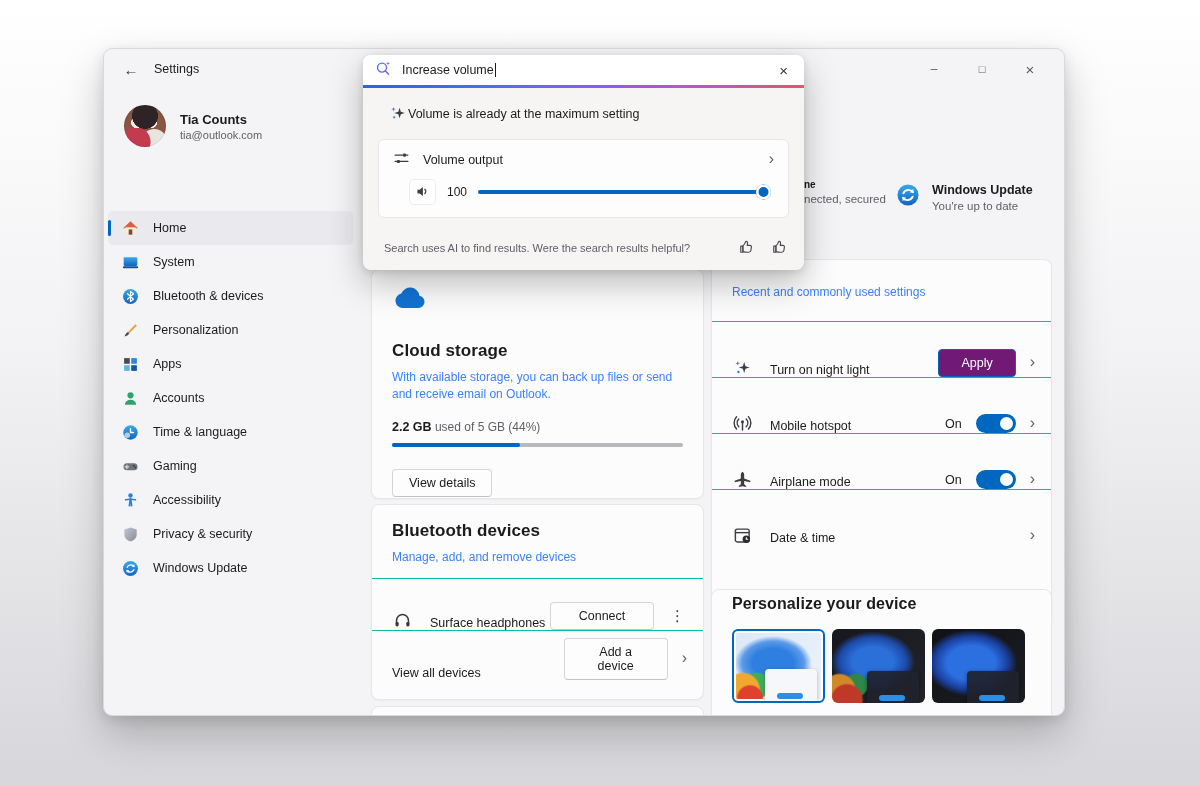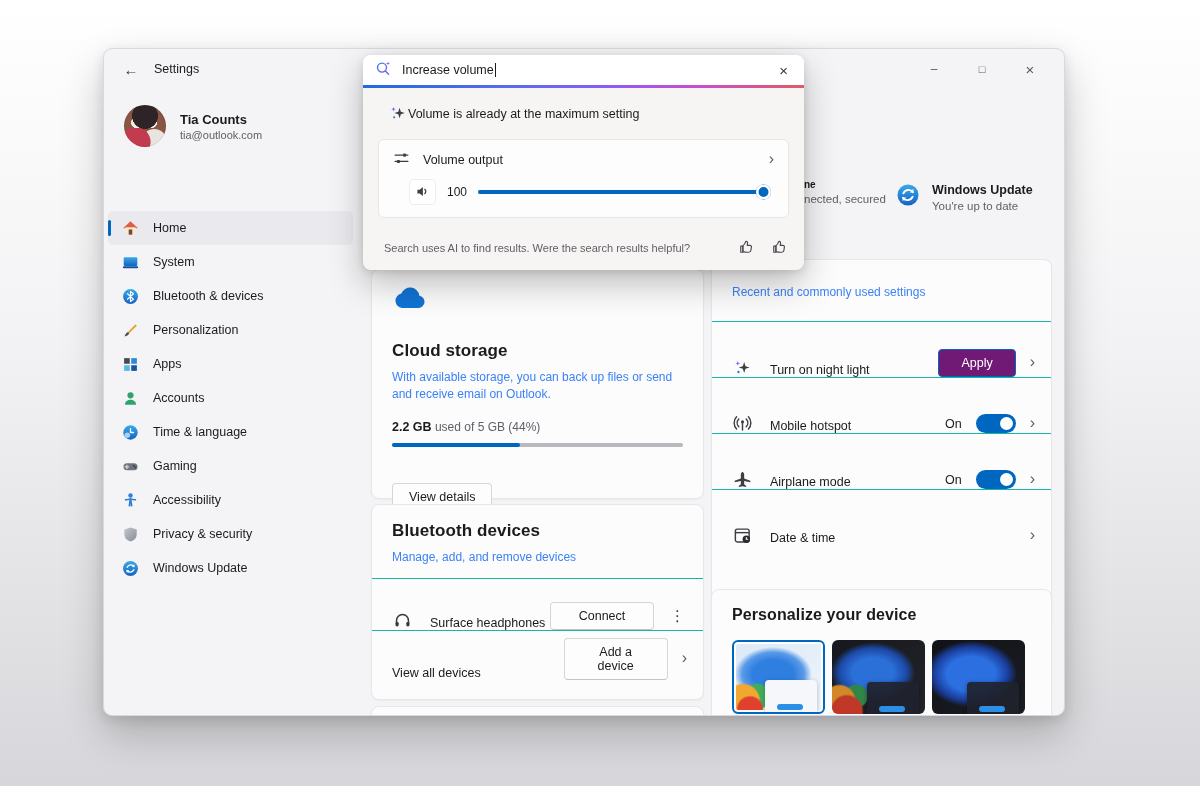--- a/index.html
+++ b/index.html
@@ -64,35 +64,35 @@
   .hdr-update .t1 { font-weight:bold; font-size:12.5px; }
   .hdr-update .t2 { color:#5f5f66; font-size:11.5px; margin-top:3px; }
 
   
   .card { background:#fcfcfd; border:1px solid #e7e7ea; border-radius:8px;
     box-shadow:0 1px 2px rgba(0,0,0,.04); }
   .card-cloud  { left:267px; top:220px; width:333px; height:230px; padding:16px 20px; }
   .card-bt     { left:267px; top:455px; width:333px; height:196px; }
   .card-strip  { left:267px; top:657px; width:333px; height:20px; }
   .card-reco   { left:607px; top:210px; width:341px; height:369px; }
-  .card-pers   { left:607px; top:540px; width:341px; height:140px; padding:16px 20px; overflow:hidden; }
+  .card-pers   { left:607px; top:540px; width:341px; height:140px; padding:5px 20px; overflow:hidden; }
 
   .h2 { font-size:17px; font-weight:bold; letter-spacing:.1px; }
   .sub { color:#3b82f6; font-size:12px; margin-top:8px; line-height:1.45; }
 
   .cloud-ic svg { width:36px; height:26px; }
   .cloud-usage { margin-top:16px; font-size:12px; color:#5f5f66; }
   .cloud-usage b { color:#1b1b1b; font-size:12.5px; }
   .pbar { margin-top:9px; height:4px; border-radius:2px; background:#b9b9bd; position:relative; }
   .pbar-fill { position:absolute; left:0; top:0; bottom:0; border-radius:2px; background:#0067c0; }
   .btn { display:inline-flex; align-items:center; justify-content:center;
     background:#fdfdfd; border:1px solid #d6d6da; border-bottom-color:#c3c3c8;
     border-radius:4px; padding:6px 16px; font-size:12.5px; color:#1b1b1b; cursor:pointer; }
   .btn-primary { background:#701a75; border-color:#0067c0; color:#fff; padding:6px 22px; }
-  .cloud-btn { margin-top:36px; }
+  .cloud-btn { margin-top:22px; }
 
   .card-head { padding:16px 20px 12px; }
   .row { display:flex; align-items:flex-end; padding:0 16px 0 20px; border-top:1px solid #14b8a6; }
   .row-ic { width:20px; height:20px; margin-right:18px; display:flex; align-items:center; justify-content:center; }
   .row-ic svg { width:19px; height:19px; }
   .row-label { font-size:12.5px; }
   .row-right { margin-left:auto; display:flex; align-items:center; gap:14px; }
   .chev { color:#5f5f66; font-size:16px; line-height:1; padding-bottom:2px; cursor:pointer; }
   .more { color:#3a3a40; font-size:15px; letter-spacing:0; cursor:pointer; padding:0 2px; }
   .state { font-size:12.5px; color:#1b1b1b; }

